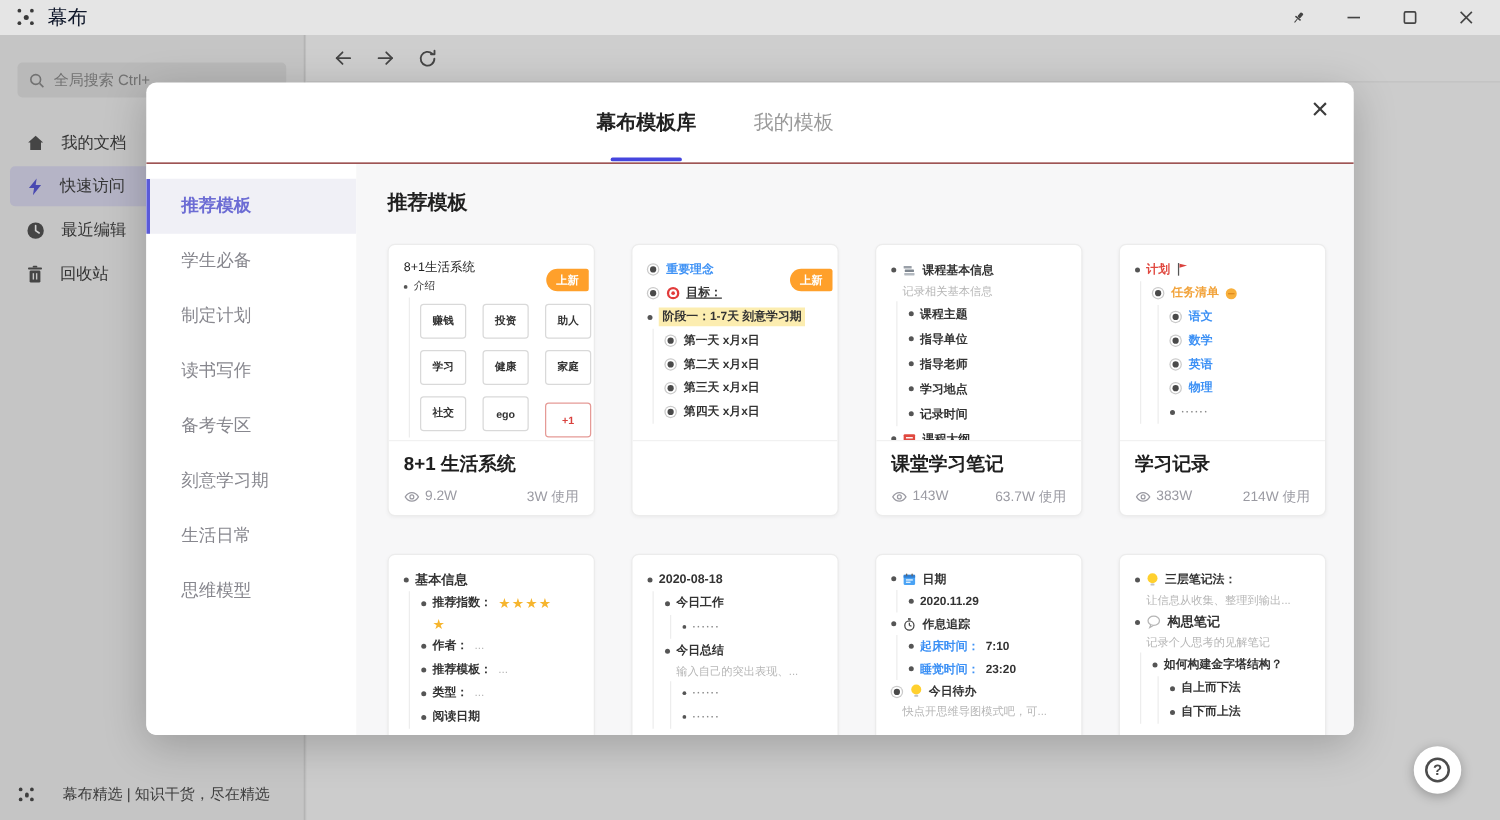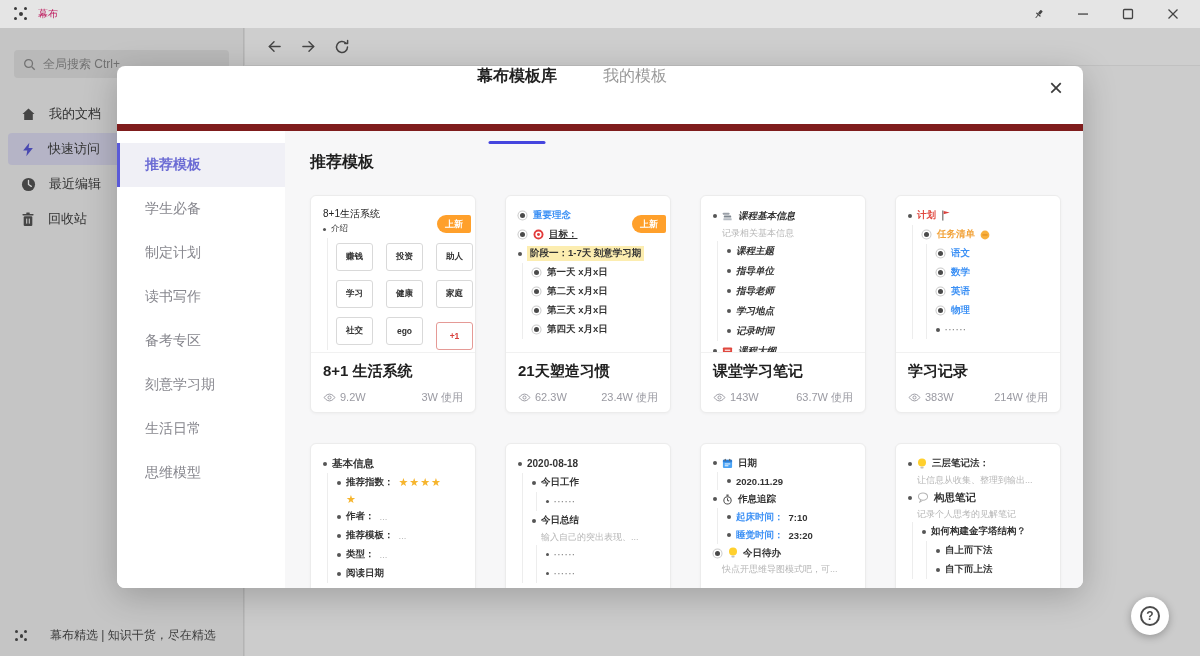--- a/index.html
+++ b/index.html
@@ -5,21 +5,21 @@
   * { margin:0; padding:0; box-sizing:border-box; }
   html,body { width:1200px; height:656px; }
   body { font-family:"Liberation Sans","DejaVu Sans",sans-serif; }
   .screen { position:relative; width:1200px; height:656px; overflow:hidden; background:#e9e9e9; }
 
   
   .titlebar { position:absolute; top:0; left:0; right:0; height:28px; background:#e5e5e5;
               display:flex; align-items:center; padding:0 14px; z-index:20; }
   .logo { width:14px; height:14px; position:relative; display:inline-block; }
   .logo i, .fdots i { position:absolute; background:#3a3a3a; border-radius:50%; }
-  .app-title { margin-left:10px; font-size:10px; color:#be185d; }
+  .app-title { margin-left:10px; font-size:16px; color:#0f172a; }
   .win-controls { margin-left:auto; display:flex; align-items:center; gap:31px; padding-right:6px; }
   .win-btn { width:14px; height:14px; display:flex; align-items:center; justify-content:center; cursor:pointer; }
 
   
   .sidebar { position:absolute; top:28px; left:0; width:244px; bottom:0; background:#f1f1f1; border-right:1px solid #dcdcdc; }
   .user-row { display:flex; align-items:center; padding:12px 16px 0 15px; }
   .avatar { width:26px; height:26px; border-radius:50%; flex:none;
             background:radial-gradient(circle at 35% 30%, #cfe8c2 0 20%, #7db87a 45%, #3f7d46 90%); }
   .username { margin-left:9px; font-size:13px; color:#333; font-weight:bold; }
   .caret-dn { width:0; height:0; margin-left:7px; border-left:4px solid #444; border-top:3.5px solid transparent; border-bottom:3.5px solid transparent; }
@@ -46,22 +46,22 @@
   .help-fab { position:absolute; right:31px; bottom:21px; width:38px; height:38px; border-radius:50%;
               background:#fff; box-shadow:0 2px 9px rgba(0,0,0,.28); z-index:40; border:none;
               display:flex; align-items:center; justify-content:center; cursor:pointer; }
   .help-q { width:20px; height:20px; border:2px solid #4c4c4c; border-radius:50%; color:#4c4c4c;
             font-size:12px; font-weight:bold; display:flex; align-items:center; justify-content:center; }
 
   
   .modal { position:absolute; left:117px; top:66px; width:966px; height:522px; background:#fff;
            border-radius:8px; z-index:50; overflow:hidden; box-shadow:0 8px 34px rgba(0,0,0,.22);
            display:flex; flex-direction:column; }
-  .modal-header { flex:0 0 65px; position:relative; display:flex; justify-content:center;
-                  border-bottom:7px solid #7f1d1d; }
+  .modal-header { flex:0 0 65px; position:relative; display:flex; align-items:center; justify-content:center;
+                  border-bottom:1px solid #7f1d1d; }
   .tabs { display:flex; gap:46px; transform:translateX(-28px); }
   .tab { font-size:16px; color:#9a9a9a; position:relative; cursor:pointer; }
   .tab.active { color:#222; font-weight:bold; }
   .tab.active::after { content:""; position:absolute; left:50%; transform:translateX(-50%);
                        bottom:-20px; width:57px; height:3px; background:#4545de; border-radius:2px; }
   .modal-close { position:absolute; right:20px; top:10px; font-size:24px; font-weight:300; color:#3c3c3c;
                  cursor:pointer; line-height:1; }
   .modal-body { flex:1; display:flex; min-height:0; }
   .modal-nav { flex:0 0 168px; background:#fff; padding-top:12px; }
   .mnav-item { height:44px; display:flex; align-items:center; padding-left:28px; font-size:14px;
@@ -80,21 +80,21 @@
         font-size:9.5px; color:#333; }
   .cf { padding:9px 12px 0 12px; }
   .ct { font-size:15px; font-weight:bold; color:#1f1f1f; }
   .cs { margin-top:9px; display:flex; justify-content:space-between; align-items:center;
         font-size:11px; color:#9a9aa2; }
   .views { display:flex; align-items:flex-start; gap:4px; }
 
   
   .ln { display:flex; align-items:center; gap:5px; min-height:17px; }
   .h19 .ln { min-height:19px; }
-  .h20 .ln { min-height:20px;font-style:italic; }
+  .h20 .ln { min-height:20px; }
   .h18 .ln { min-height:18px; }
   .bu { width:4px; height:4px; border-radius:50%; background:#555; flex:none; }
   .bu.ring { width:5px; height:5px; background:#4a4a4a; box-shadow:0 0 0 1.5px #fff,0 0 0 2.5px #cacaca; margin:0 3px 0 2px; }
   .bu.mini { width:3px; height:3px; }
   .grp { margin-left:4px; border-left:1px solid #ededed; padding-left:9px; }
   .b  { font-weight:bold; }
   .blue { color:#3d91f5; } .red { color:#e0483f; } .org { color:#f2a33a; }
   .mut { color:#b6b6b6; } .u { text-decoration:underline; }
   .hl { background:#fcedb0; padding:1px 3px; font-weight:bold; }
   .note { color:#b6b6b6; padding-left:9px; min-height:15px; display:flex; align-items:center; font-size:9px; }
@@ -342,35 +342,20 @@
                 <div class="ln">
                     <span class="bu ring"></span>
                     <span class="b">第三天 x月x日</span>
                   </div>
                 <div class="ln">
                     <span class="bu ring"></span>
                     <span class="b">第四天 x月x日</span>
                   </div>
               </div>
             </div>
-            <div class="cf">
-              <div class="ct">21天塑造习惯</div>
-              <div class="cs">
-                <span class="views">
-                    <span class="pic">
-                      <svg width="13" height="13" viewBox="0 0 16 16" fill="none" stroke="#9a9aa2" stroke-width="1.2">
-                        <path d="M1.5 8S4 3.8 8 3.8 14.5 8 14.5 8 12 12.2 8 12.2 1.5 8 1.5 8z"></path>
-                        <circle cx="8" cy="8" r="1.9"></circle>
-                      </svg>
-                    </span>
-                    <span>62.3W</span>
-                  </span>
-                <span>23.4W 使用</span>
-              </div>
-            </div>
           </div>
 
           <div class="card">
             <div class="pv h20">
               <div class="ln">
                   <span class="bu"></span>
                 <span class="pic">
                     <svg width="11" height="11" viewBox="0 0 12 12" fill="#9aa0a8">
                       <rect x="1" y="2" width="7" height="2.2" rx="0.5"></rect>
                       <rect x="2" y="5" width="8" height="2.2" rx="0.5" fill="#7f8790"></rect>

